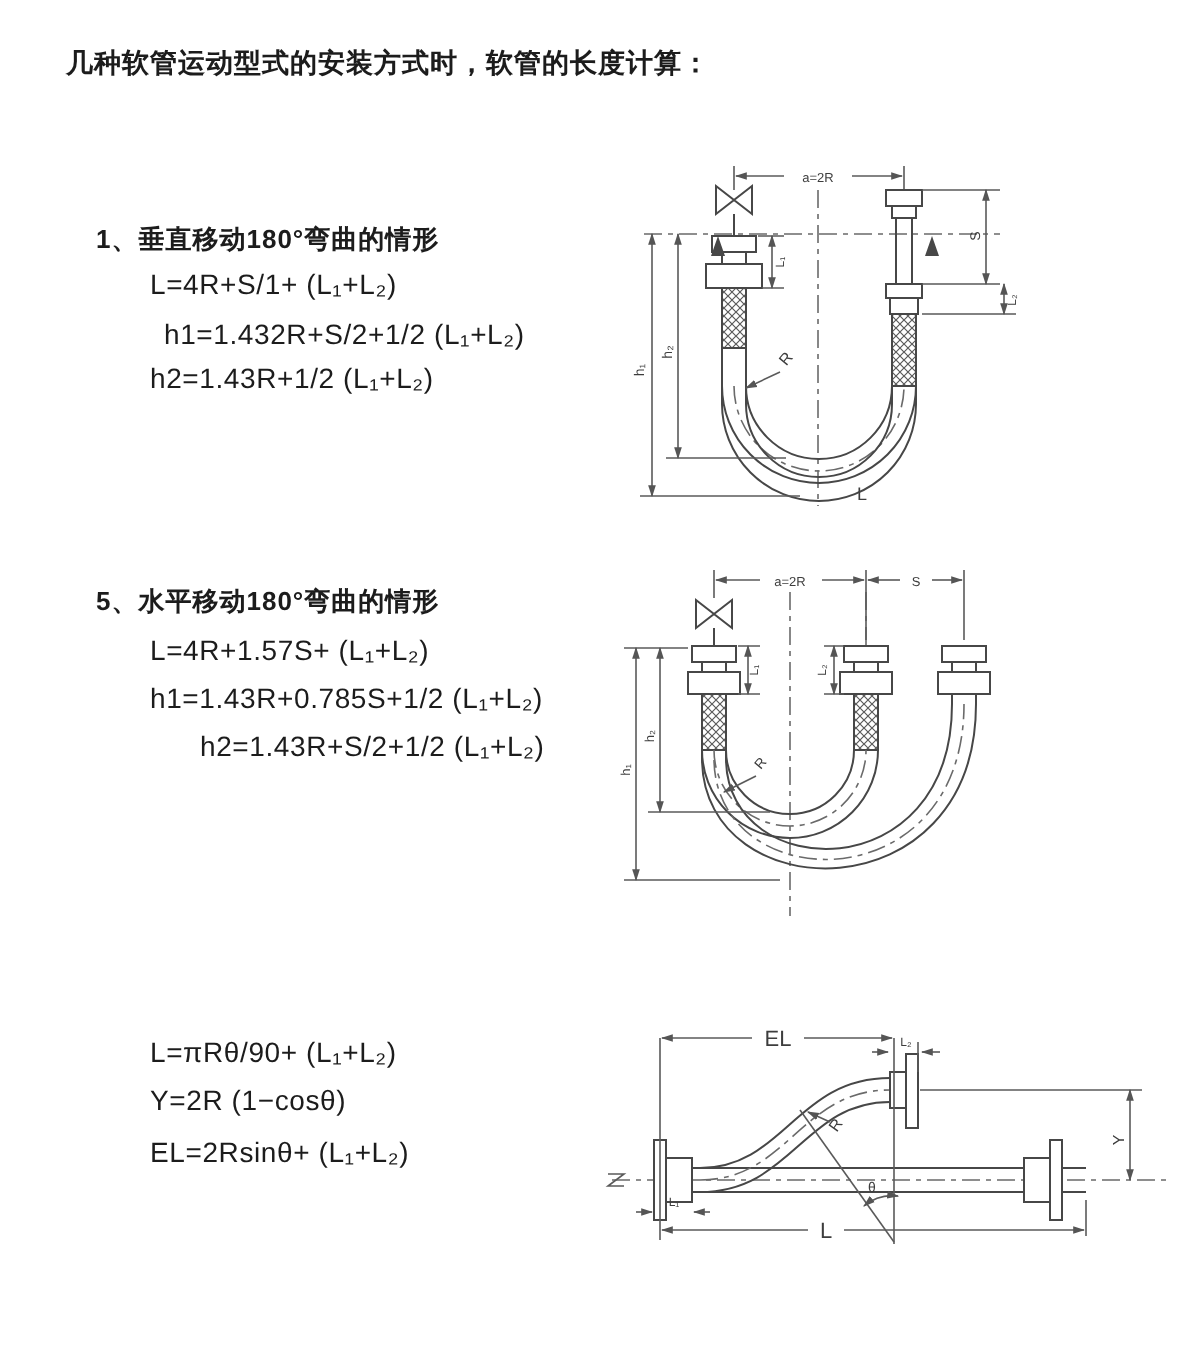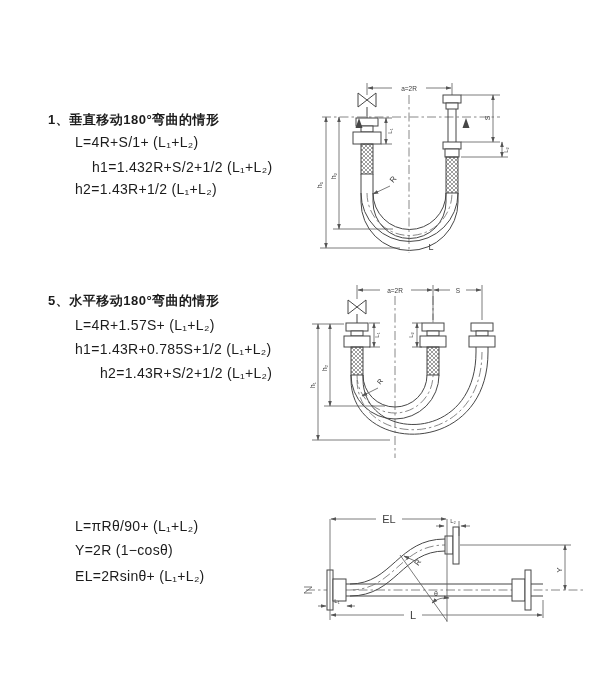--- a/index.html
+++ b/index.html
@@ -16,24 +16,25 @@
   .cl{stroke:#6a6a6a;stroke-width:.8;fill:none;stroke-dasharray:9 3 2.5 3;}
   .solid{fill:#474747;stroke:none;}
   .t7{font-size:7px;} .t6{font-size:6px;} .t65{font-size:6.5px;} .t8{font-size:8px;}
   .t9{font-size:9px;} .t11{font-size:11px;}
 </style>
 </head>
 <body>
 
 <div class="page">
 
+  <div class="doc-title">几种软管运动型式的安装方式时，软管的长度计算：</div>
 
   <div class="sec-heading" style="left:48px;top:111px;">1、垂直移动180°弯曲的情形</div>
   <div class="formula" style="left:75px;top:134px;">L=4R+S/1+ (L₁+L₂)</div>
-  <div class="formula" style="left:92px;top:159px;text-align:center;">h1=1.432R+S/2+1/2 (L₁+L₂)</div>
+  <div class="formula" style="left:82px;top:159px;text-align:center;">h1=1.432R+S/2+1/2 (L₁+L₂)</div>
   <div class="formula" style="left:75px;top:181px;">h2=1.43R+1/2 (L₁+L₂)</div>
 
   <div class="sec-heading" style="left:48px;top:292px;">5、水平移动180°弯曲的情形</div>
   <div class="formula" style="left:75px;top:317px;">L=4R+1.57S+ (L₁+L₂)</div>
   <div class="formula" style="left:75px;top:341px;">h1=1.43R+0.785S+1/2 (L₁+L₂)</div>
   <div class="formula" style="left:75px;top:365px;margin-left:25px;">h2=1.43R+S/2+1/2 (L₁+L₂)</div>
 
   <div class="formula" style="left:75px;top:518px;text-align:right;">L=πRθ/90+ (L₁+L₂)</div>
   <div class="formula" style="left:75px;top:542px;">Y=2R (1−cosθ)</div>
   <div class="formula" style="left:75px;top:568px;">EL=2Rsinθ+ (L₁+L₂)</div>

